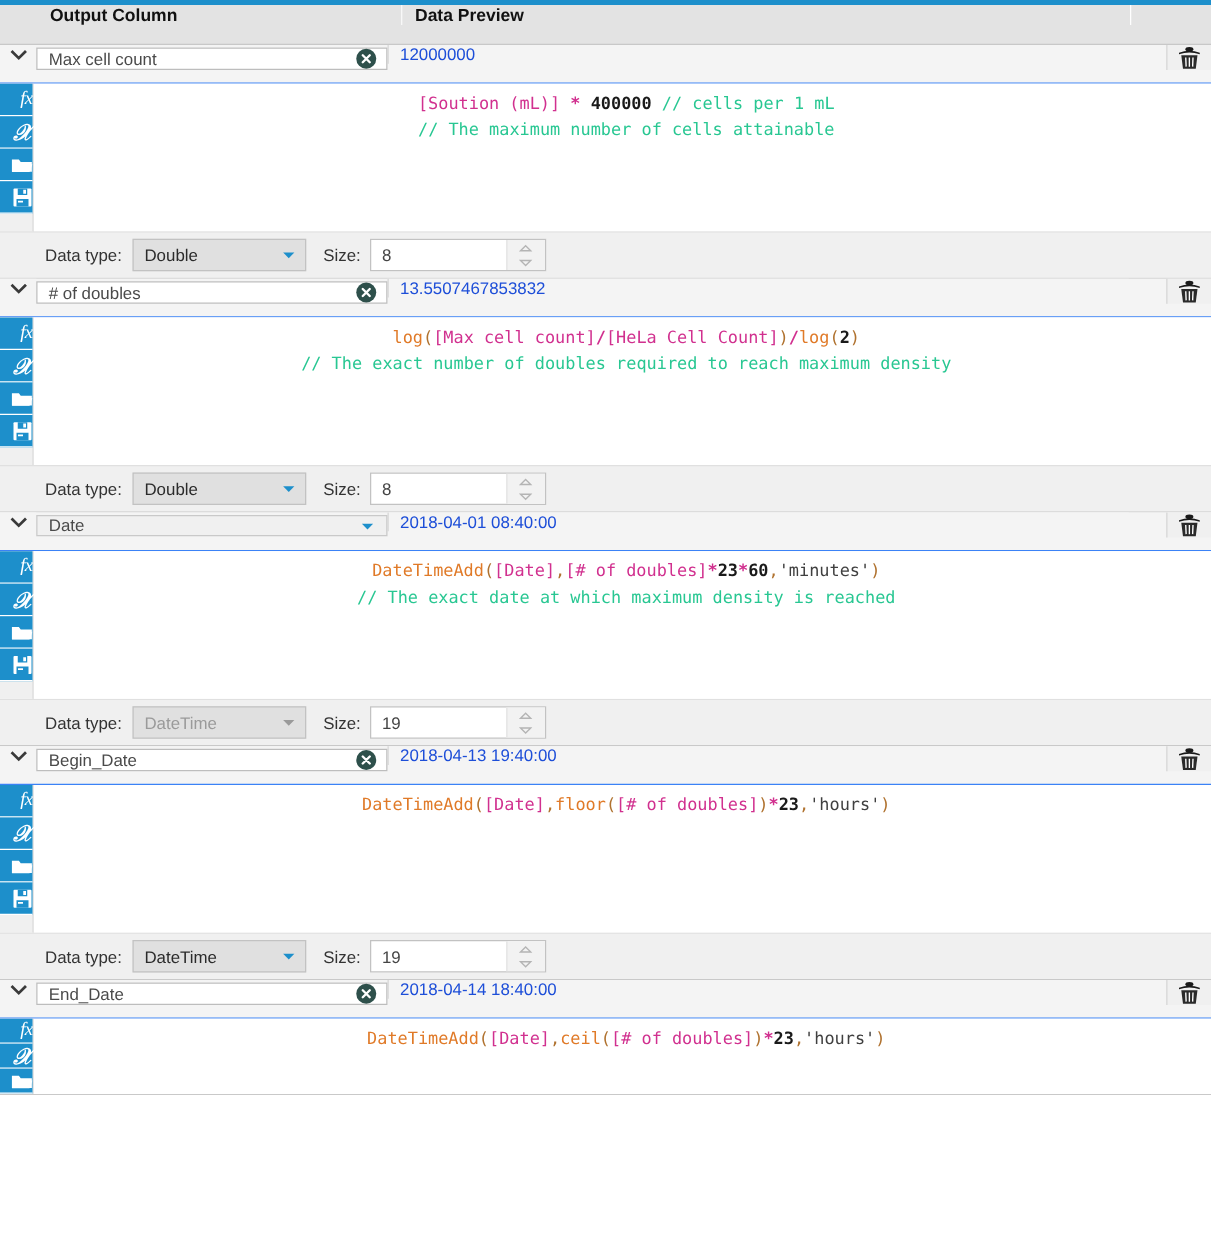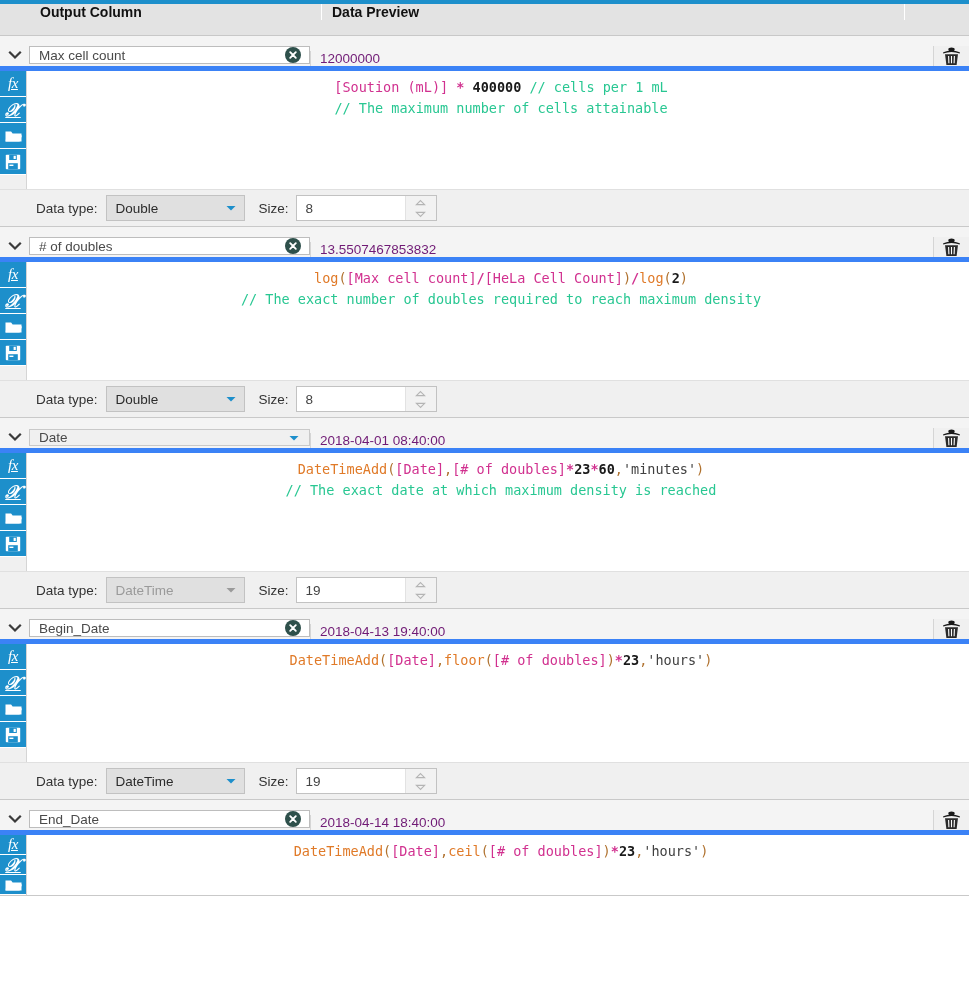--- a/index.html
+++ b/index.html
@@ -31,22 +31,22 @@
   }
   .hdr-output{width:281px;}
   .hdr-preview{flex:1;}
   .hdr-end{width:64px;background:#e3e3e3;}
 
   
   .col-block{border-bottom:1px solid #c9c9c9;}
 
   
   .title-row{
-    display:flex;height:30px;align-items:flex-end;
-    background:#f4f4f4;border-bottom:5px solid #3b82f6;
+    display:flex;height:30px;align-items:flex-start;
+    background:#f4f4f4;border-bottom:1px solid #3b82f6;
   }
   .expander{
     width:29px;display:flex;align-items:center;justify-content:center;
     background:#f4f4f4;cursor:pointer;
   }
   .name-field{
     position:relative;width:281px;
     background:#ffffff;border:1px solid #bdbdbd;
     display:flex;align-items:center;
     box-sizing:border-box;margin:2px 0;
@@ -61,45 +61,44 @@
     background:#2e504b;display:flex;align-items:center;justify-content:center;
     cursor:pointer;flex:none;
   }
   .clear-btn svg{display:block;}
   .name-chevron{
     width:22px;margin-right:4px;display:flex;align-items:center;justify-content:center;
     flex:none;cursor:pointer;
   }
   .preview-cell{
     flex:1;display:flex;align-items:center;padding-left:9px;
-    font-size:13.5px;color:#701a75;background:#f4f4f4;
+    font-size:13.5px;color:#1d4ed8;background:#f4f4f4;
     border-left:1px solid #d5d5d5;
     white-space:nowrap;overflow:hidden;
   }
   .del-gap{width:29px;background:#f4f4f4;border-left:1px solid #d5d5d5;}
   .del-cell{
     width:35px;display:flex;align-items:center;justify-content:center;
     background:#f0f0f0;border-left:1px solid #d5d5d5;cursor:pointer;
   }
   .del-cell svg{display:block;}
 
   
   .formula-row{display:flex;align-items:stretch;background:#ffffff;}
   .tool-strip{
     width:26px;flex:none;background:#f0f0f0;
     display:flex;flex-direction:column;align-items:stretch;
     border-right:1px solid #d5d5d5;
   }
   .tool-btn{
     width:26px;height:26px;background:#1d8fcb;
-    display:flex;align-items:center;justify-content:center;
+    display:flex;align-items:center;justify-content:flex-end;
     color:#ffffff;cursor:pointer;
     border-bottom:1px solid #ffffff;
     box-sizing:border-box;
-    text-decoration:underline;
   }
   .tool-btn svg{display:block;}
   .tool-btn .fxglyph{
     font-family:"Liberation Serif", serif;font-style:italic;
     font-size:15px;line-height:1;color:#fff;letter-spacing:-0.5px;
   }
   .tool-btn .xglyph{
     font-family:"Liberation Serif", serif;font-style:italic;
     font-size:18px;line-height:1;color:#fff;font-weight:bold;
   }

